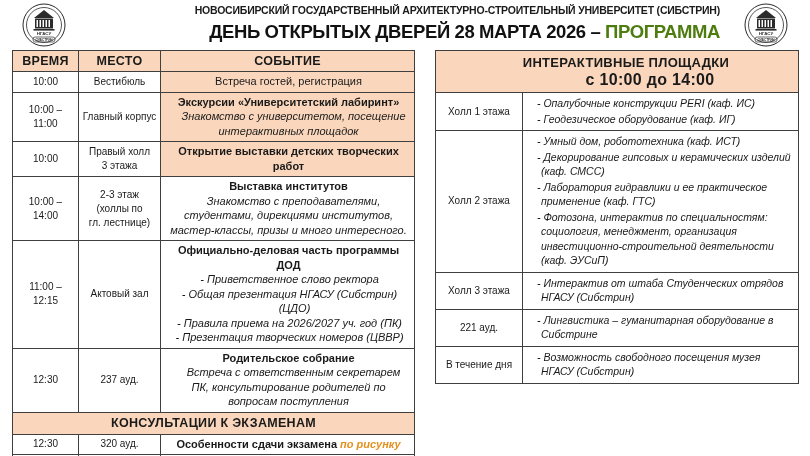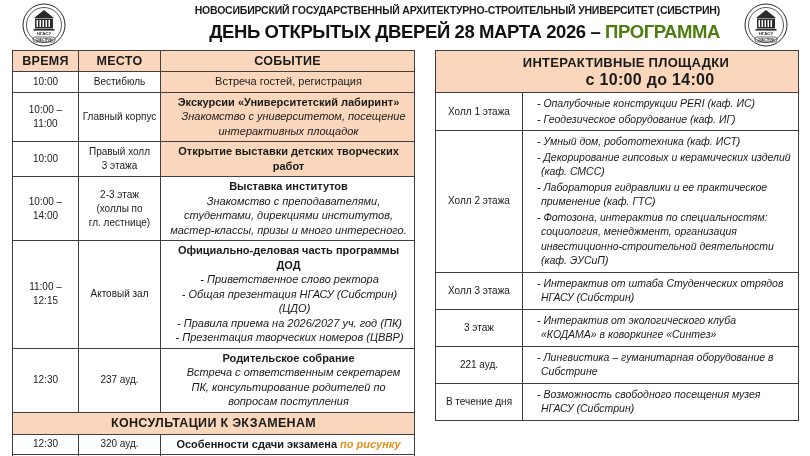--- a/index.html
+++ b/index.html
@@ -357,28 +357,20 @@
           </tr>
           <tr>
             <td class="cell-c">Холл 3 этажа</td>
             <td class="cell-desc">
               <ul>
                 <li>- Интерактив от штаба Студенческих отрядов НГАСУ (Сибстрин)</li>
               </ul>
             </td>
           </tr>
           <tr>
-            <td class="cell-c">3 этаж</td>
-            <td class="cell-desc">
-              <ul>
-                <li>- Интерактив от экологического клуба «КОДАМА» в коворкинге «Синтез»</li>
-              </ul>
-            </td>
-          </tr>
-          <tr>
             <td class="cell-c">221 ауд.</td>
             <td class="cell-desc">
               <ul>
                 <li>- Лингвистика – гуманитарная оборудование в Сибстрине</li>
               </ul>
             </td>
           </tr>
           <tr>
             <td class="cell-c">В течение дня</td>
             <td class="cell-desc">

